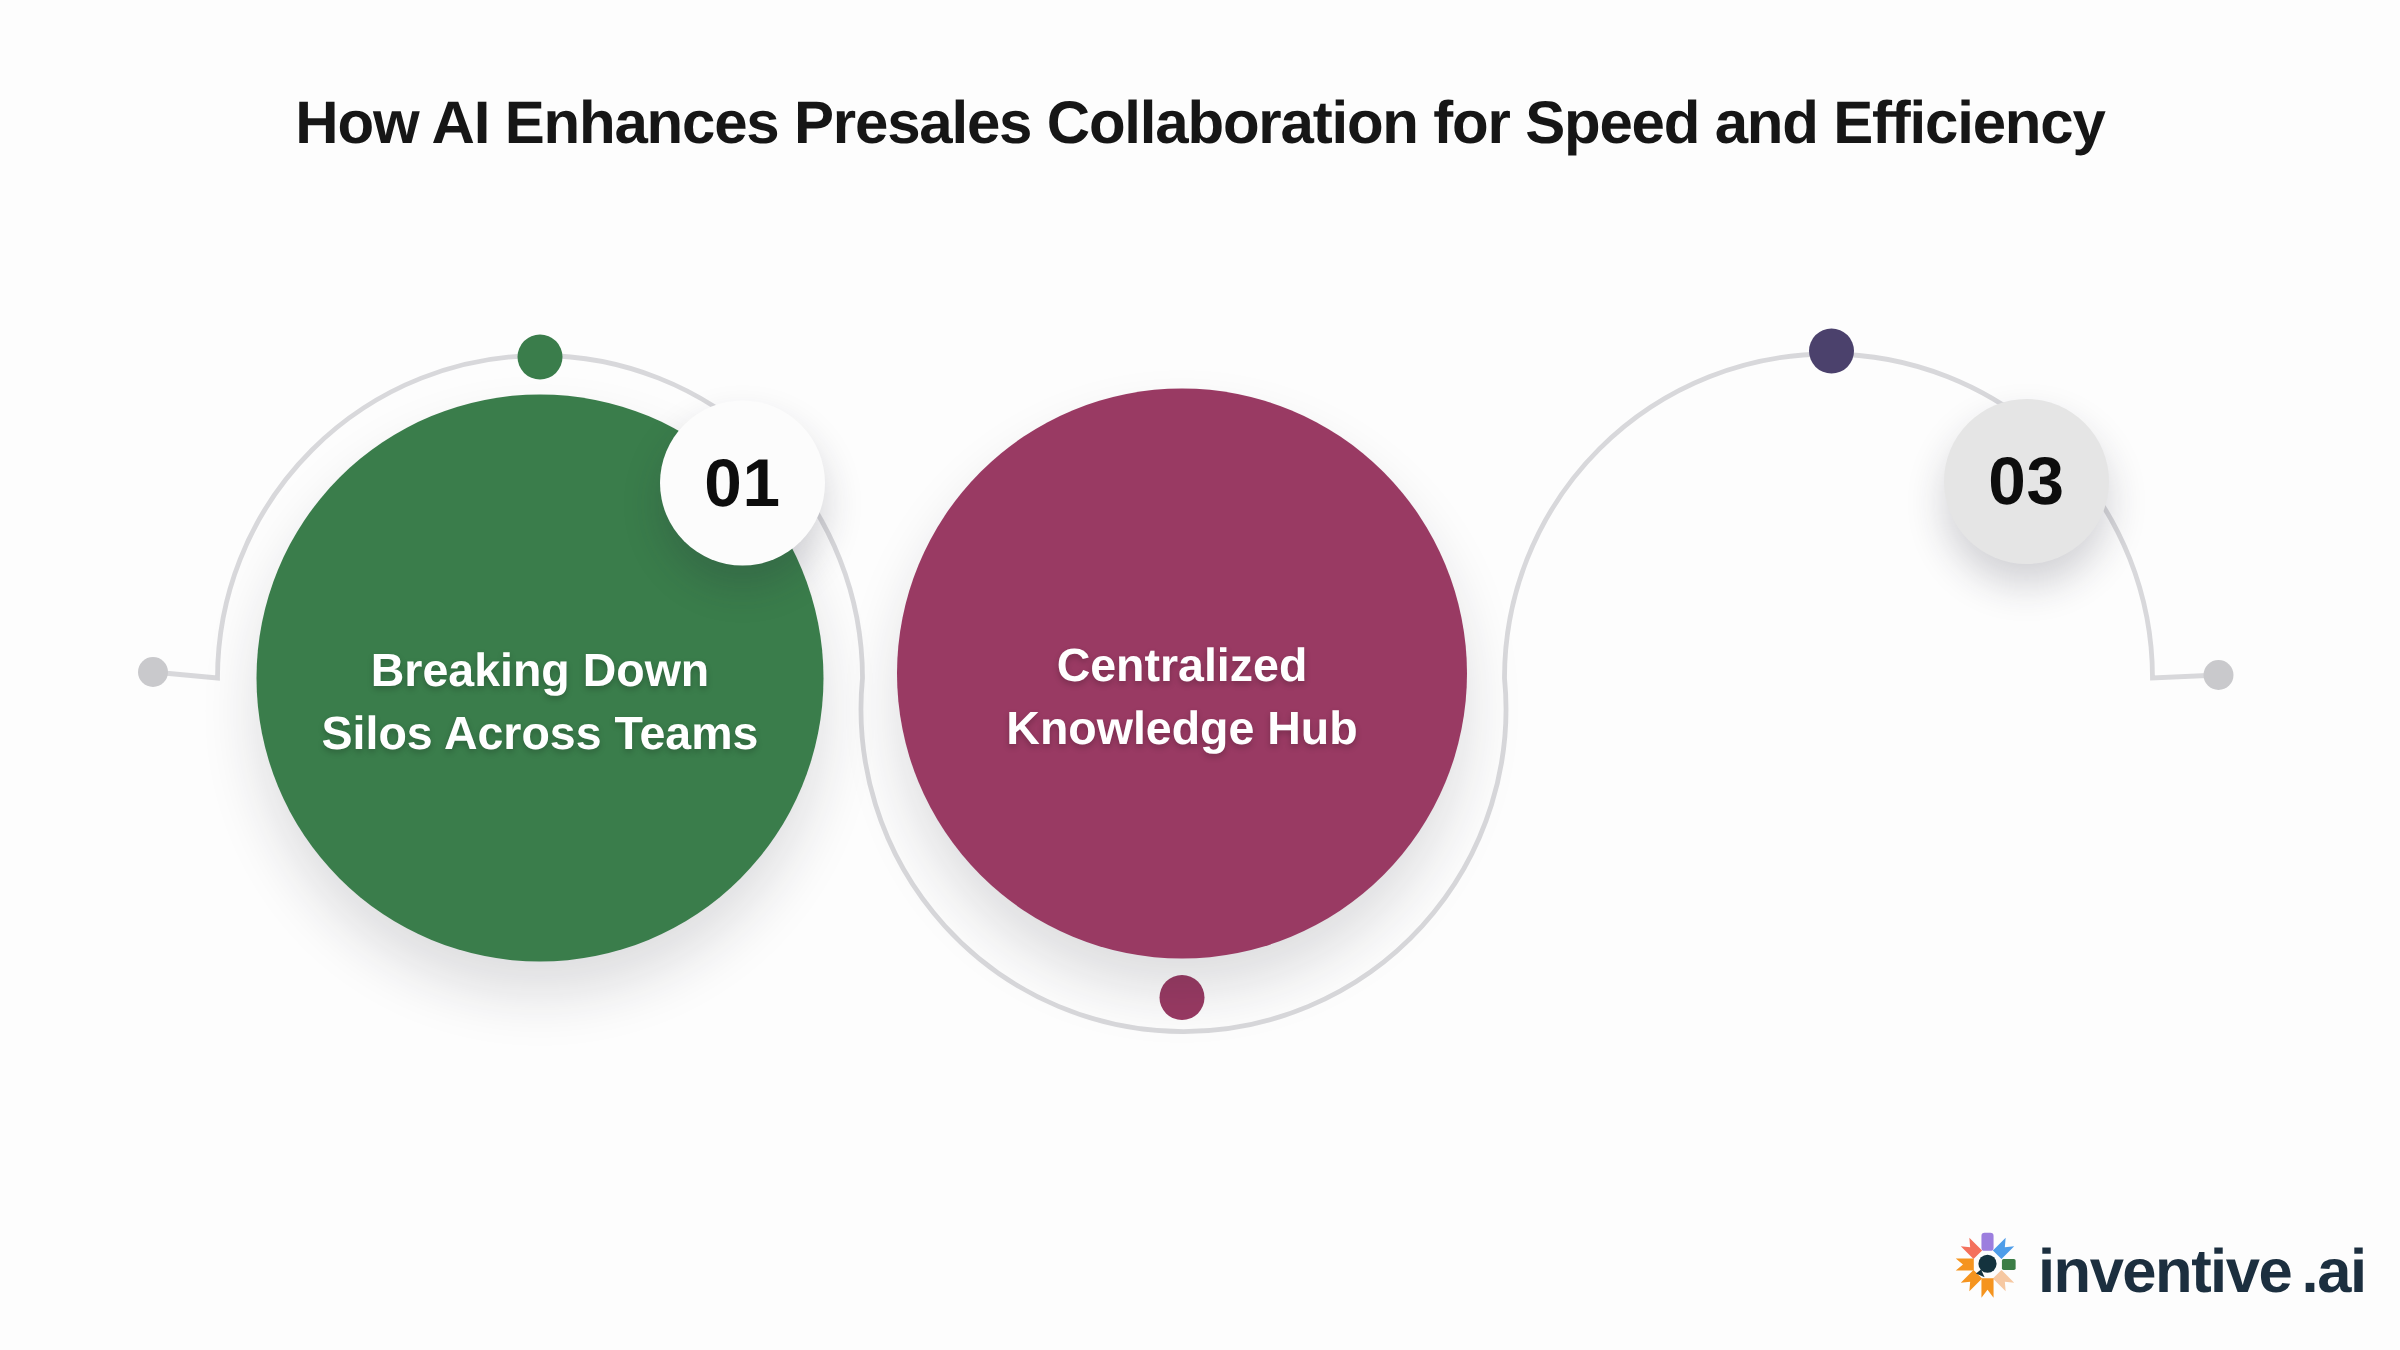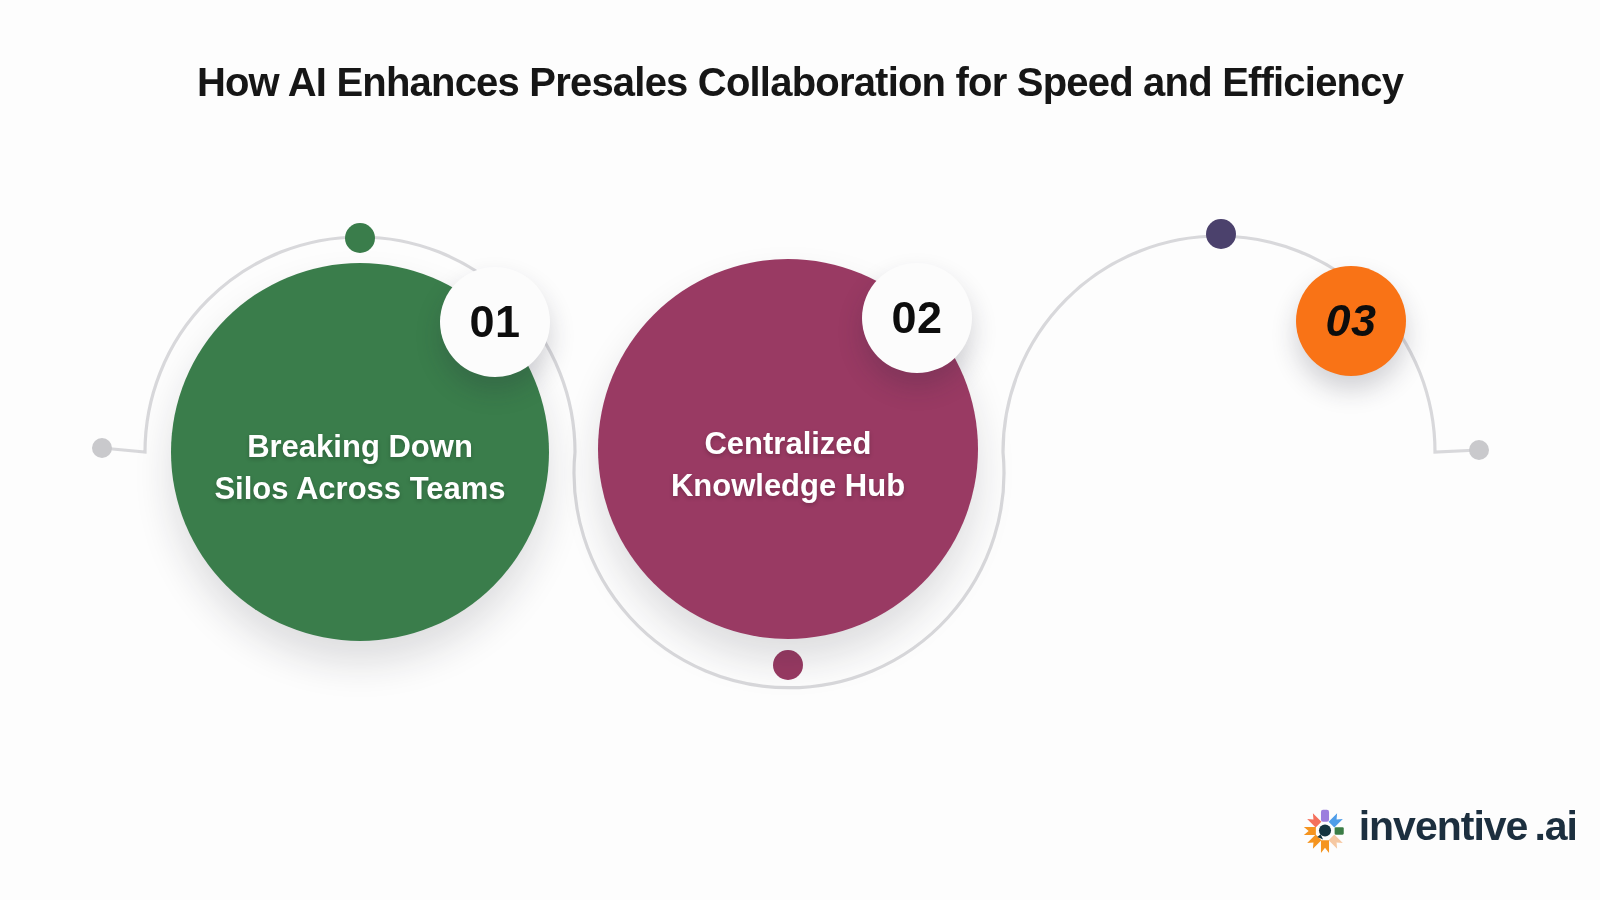--- a/index.html
+++ b/index.html
@@ -45,21 +45,21 @@
     z-index: 3;
     box-shadow: 0 14px 26px rgba(35, 35, 55, 0.20);
     font-size: 45px; font-weight: 800; color: #0d0d0d; letter-spacing: 0.5px;
   }
   #badge-1 { left: 440px; top: 267px; }
   #badge-2 { left: 862px; top: 263px; }
   #badge-3 { left: 1296px; top: 266px; }
 
   .logo {
     position: absolute; right: 23px; top: 806px; height: 62px;
-    display: flex; align-items: flex-start; z-index: 2;
+    display: flex; align-items: flex-end; z-index: 2;
   }
   .logo-icon { width: 50px; height: 50px; margin-right: 9px; }
   .logo-text {
     font-size: 41px; font-weight: 800; color: #1C2F3F; letter-spacing: -1px;
     line-height: 1;
   }
   .logo-suffix { margin-left: 7px; }
 </style>
 </head>
 <body>
@@ -88,24 +88,21 @@
     <div class="label">
       <span>Breaking Down</span><br>
       <span>Silos Across Teams</span>
     </div>
   </div>
 
 
   <div class="number-badge" id="badge-1" style="background: rgb(252, 252, 252);">
     <span>01</span>
   </div>
-  <div class="number-badge" id="badge-2" style="background: rgb(252, 252, 252);">
-    <span>02</span>
-  </div>
-  <div class="number-badge" id="badge-3" style="background: #f97316; font-style: italic;">
+  <div class="number-badge" id="badge-3" style="background: #e5e5e5;">
     <span>03</span>
   </div>
 
   <div class="logo">
     <svg class="logo-icon" viewBox="-26 -26 52 52">
 
       <g transform="rotate(0)">
         <rect x="-4.2" y="-22" width="8.4" height="12.5" rx="2.2" fill="#9C7EDE"></rect>
       </g>
       <g transform="rotate(45)">

